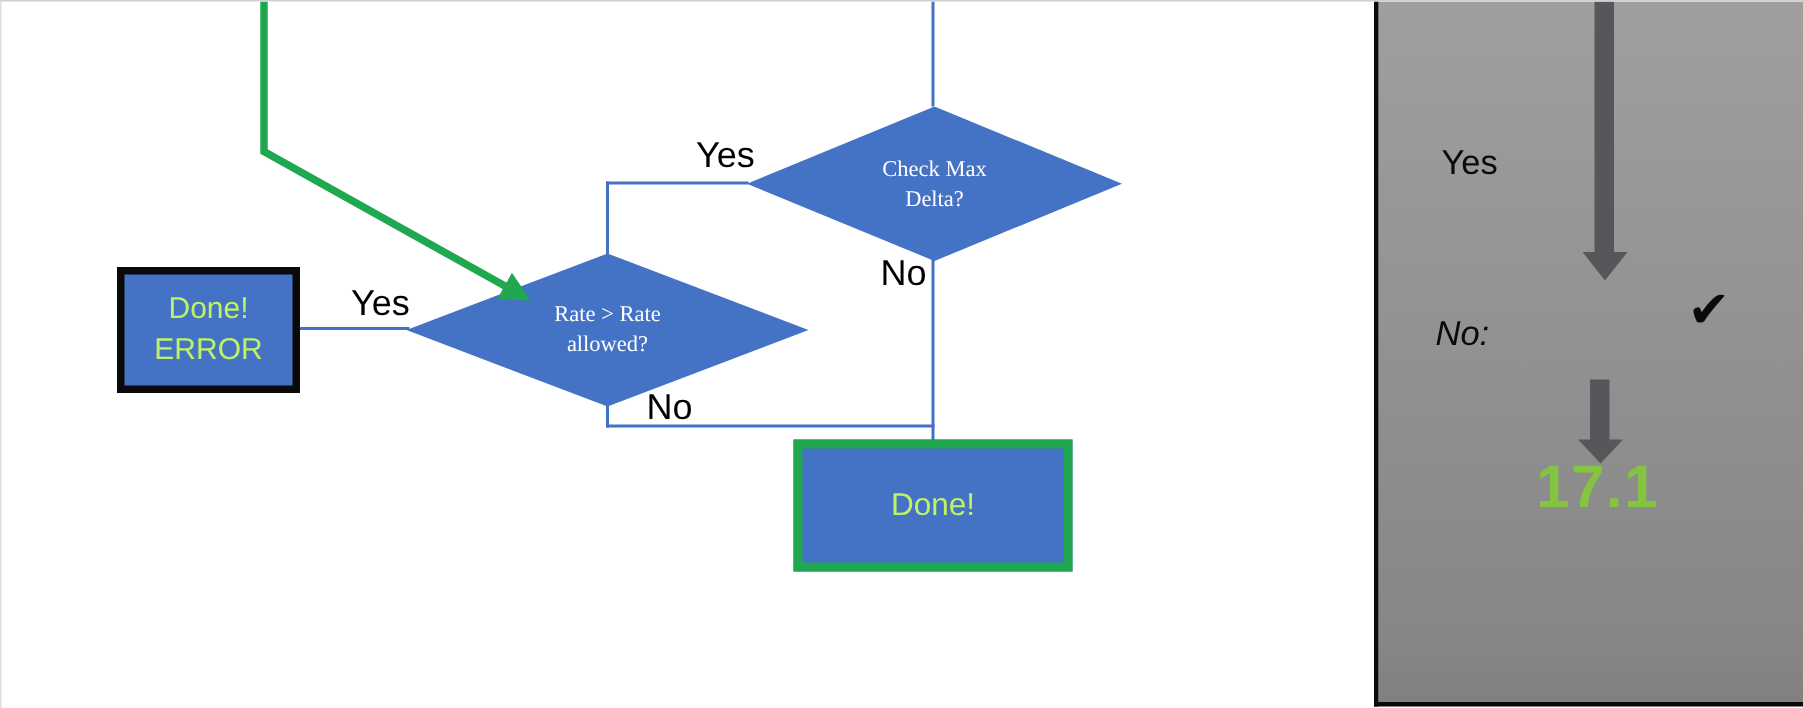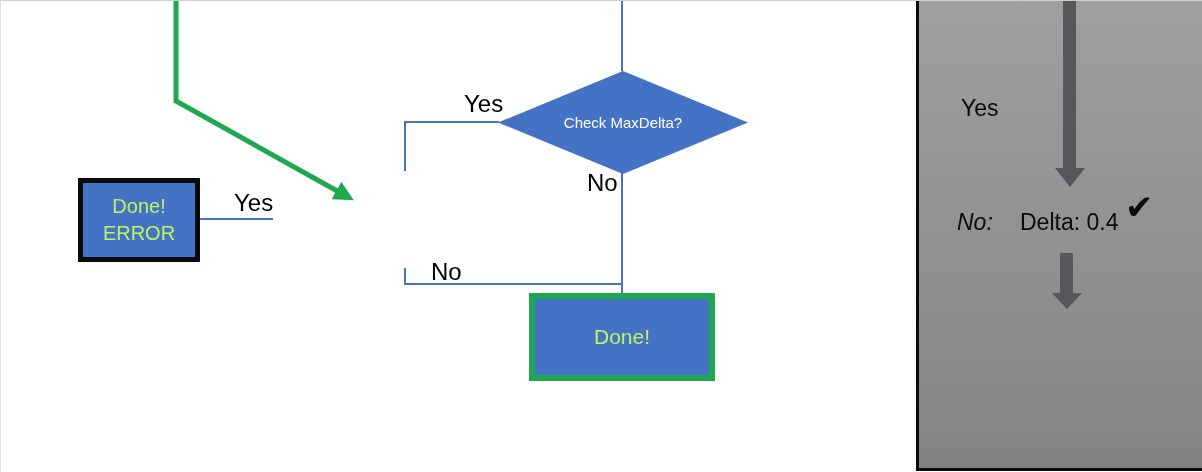--- a/index.html
+++ b/index.html
@@ -19,22 +19,22 @@
     border-top:1px solid #cfcfcf;border-left:1px solid #dedede;
   }
   
   .line{position:absolute;background:var(--connector-blue);}
   .line.h{height:2px;}
   .line.v{width:2px;}
   
   .diamond{
     position:absolute;background:var(--shape-blue);
     clip-path:polygon(50% 0%,100% 50%,50% 100%,0% 50%);
-    display:flex;flex-direction:row;align-items:center;justify-content:center;
-    color:#fff;font-size:15px;line-height:20px;text-align:center;
+    display:flex;flex-direction:column;align-items:center;justify-content:center;
+    color:#fff;font-size:15px;line-height:20px;text-align:center;font-family:Liberation Serif, serif;
   }
   #diamond-check{left:497px;top:70px;width:250px;height:103px;}
   #diamond-rate{left:270px;top:168px;width:268px;height:102px;}
   
   .term{
     position:absolute;background:var(--shape-blue);color:#bef264;
     display:flex;flex-direction:column;align-items:center;justify-content:center;
     text-align:center;
   }
   #box-error{left:77px;top:177px;width:122px;height:84px;border:5px solid var(--border-black);
@@ -85,20 +85,24 @@
   <div class="line v" style="left:403px;top:120px;height:50px;"></div>
   <div class="line v" style="left:403px;top:267px;height:17px;"></div>
   <div class="line h" style="left:403px;top:282px;width:219px;"></div>
   <div class="line v" style="left:620px;top:171px;height:122px;"></div>
   <div class="line h" style="left:199px;top:217px;width:73px;"></div>
 
   <div class="diamond" id="diamond-check">
     <span>Check Max</span>
     <span>Delta?</span>
   </div>
+  <div class="diamond" id="diamond-rate">
+    <span>Rate &gt; Rate</span>
+    <span>allowed?</span>
+  </div>
 
   <div class="term" id="box-error">
     <span>Done!</span>
     <span>ERROR</span>
   </div>
   <div class="term" id="box-done">
     <span>Done!</span>
   </div>
 
   <div class="branch" id="lbl-check-yes">Yes</div>
@@ -114,21 +118,21 @@
     </defs>
     <path d="M175,-2 L175,100 L338,191" fill="none" style="stroke:var(--green,#1FA84F)" stroke-width="5" marker-end="url(#gArrow)"></path>
   </svg>
 
   <div class="panel">
     <div class="arrow-shaft" id="big-arrow-shaft"></div>
     <div class="arrow-head" id="big-arrow-head"></div>
 
     <div class="ptext" id="panel-yes">Yes</div>
     <div class="ptext" id="panel-no">No:</div>
-    <div class="ptext" id="panel-delta">Delta: 0.4</div>
     <div class="ptext" id="panel-check">✔</div>
 
     <div class="arrow-shaft" id="small-arrow-shaft"></div>
     <div class="arrow-head" id="small-arrow-head"></div>
 
+    <div id="panel-result">17.1</div>
   </div>
 
 </div>
 
 </body></html>

